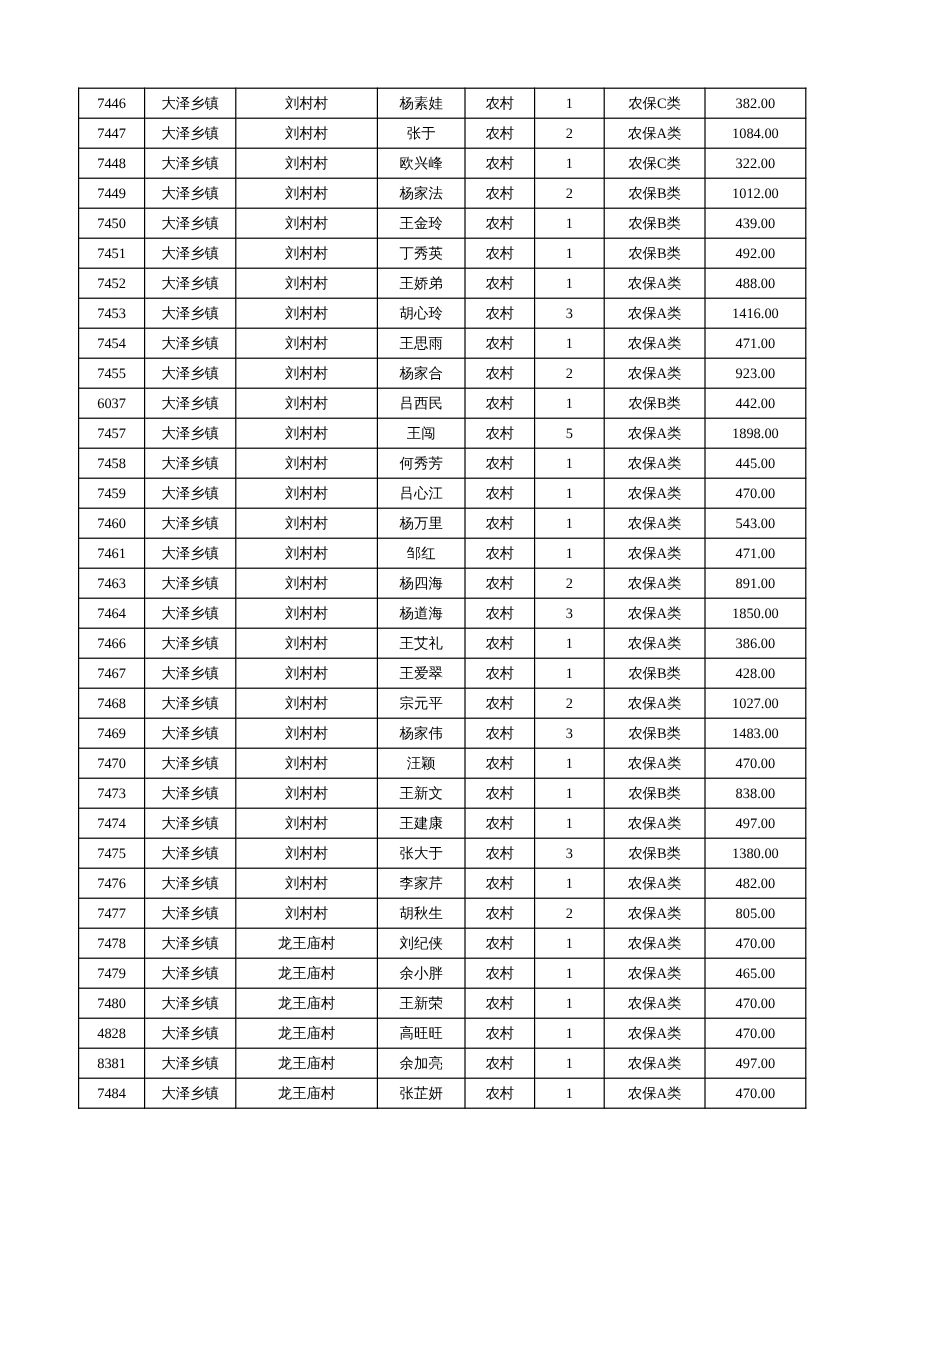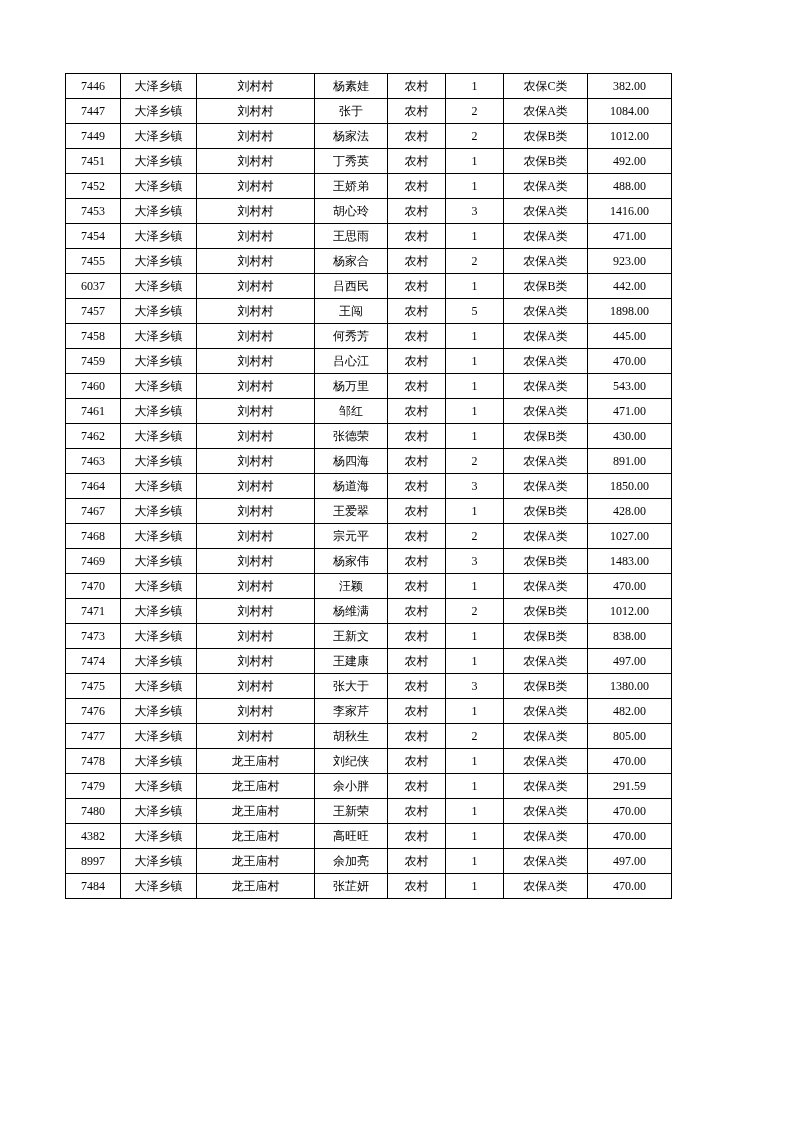--- a/index.html
+++ b/index.html
@@ -70,30 +70,50 @@
           <td>7447</td>
           <td>大泽乡镇</td>
           <td>刘村村</td>
           <td>张于</td>
           <td>农村</td>
           <td>2</td>
           <td>农保A类</td>
           <td>1084.00</td>
         </tr>
         <tr>
+          <td>7448</td>
+          <td>大泽乡镇</td>
+          <td>刘村村</td>
+          <td>欧兴峰</td>
+          <td>农村</td>
+          <td>1</td>
+          <td>农保C类</td>
+          <td>322.00</td>
+        </tr>
+        <tr>
           <td>7449</td>
           <td>大泽乡镇</td>
           <td>刘村村</td>
           <td>杨家法</td>
           <td>农村</td>
           <td>2</td>
           <td>农保B类</td>
           <td>1012.00</td>
         </tr>
         <tr>
+          <td>7450</td>
+          <td>大泽乡镇</td>
+          <td>刘村村</td>
+          <td>王金玲</td>
+          <td>农村</td>
+          <td>1</td>
+          <td>农保B类</td>
+          <td>439.00</td>
+        </tr>
+        <tr>
           <td>7451</td>
           <td>大泽乡镇</td>
           <td>刘村村</td>
           <td>丁秀英</td>
           <td>农村</td>
           <td>1</td>
           <td>农保B类</td>
           <td>492.00</td>
         </tr>
         <tr>
@@ -190,50 +210,50 @@
           <td>7461</td>
           <td>大泽乡镇</td>
           <td>刘村村</td>
           <td>邹红</td>
           <td>农村</td>
           <td>1</td>
           <td>农保A类</td>
           <td>471.00</td>
         </tr>
         <tr>
-          <td>7462</td>
-          <td>大泽乡镇</td>
-          <td>刘村村</td>
-          <td>张德荣</td>
-          <td>农村</td>
-          <td>1</td>
-          <td>农保B类</td>
-          <td>430.00</td>
-        </tr>
-        <tr>
           <td>7463</td>
           <td>大泽乡镇</td>
           <td>刘村村</td>
           <td>杨四海</td>
           <td>农村</td>
           <td>2</td>
           <td>农保A类</td>
           <td>891.00</td>
         </tr>
         <tr>
           <td>7464</td>
           <td>大泽乡镇</td>
           <td>刘村村</td>
           <td>杨道海</td>
           <td>农村</td>
           <td>3</td>
           <td>农保A类</td>
           <td>1850.00</td>
         </tr>
         <tr>
+          <td>7466</td>
+          <td>大泽乡镇</td>
+          <td>刘村村</td>
+          <td>王艾礼</td>
+          <td>农村</td>
+          <td>1</td>
+          <td>农保A类</td>
+          <td>386.00</td>
+        </tr>
+        <tr>
           <td>7467</td>
           <td>大泽乡镇</td>
           <td>刘村村</td>
           <td>王爱翠</td>
           <td>农村</td>
           <td>1</td>
           <td>农保B类</td>
           <td>428.00</td>
         </tr>
         <tr>
@@ -260,30 +280,20 @@
           <td>7470</td>
           <td>大泽乡镇</td>
           <td>刘村村</td>
           <td>汪颖</td>
           <td>农村</td>
           <td>1</td>
           <td>农保A类</td>
           <td>470.00</td>
         </tr>
         <tr>
-          <td>7471</td>
-          <td>大泽乡镇</td>
-          <td>刘村村</td>
-          <td>杨维满</td>
-          <td>农村</td>
-          <td>2</td>
-          <td>农保B类</td>
-          <td>1012.00</td>
-        </tr>
-        <tr>
           <td>7473</td>
           <td>大泽乡镇</td>
           <td>刘村村</td>
           <td>王新文</td>
           <td>农村</td>
           <td>1</td>
           <td>农保B类</td>
           <td>838.00</td>
         </tr>
         <tr>
@@ -337,44 +347,44 @@
           <td>470.00</td>
         </tr>
         <tr>
           <td>7479</td>
           <td>大泽乡镇</td>
           <td>龙王庙村</td>
           <td>余小胖</td>
           <td>农村</td>
           <td>1</td>
           <td>农保A类</td>
-          <td>291.59</td>
+          <td>465.00</td>
         </tr>
         <tr>
           <td>7480</td>
           <td>大泽乡镇</td>
           <td>龙王庙村</td>
           <td>王新荣</td>
           <td>农村</td>
           <td>1</td>
           <td>农保A类</td>
           <td>470.00</td>
         </tr>
         <tr>
-          <td>4382</td>
+          <td>4828</td>
           <td>大泽乡镇</td>
           <td>龙王庙村</td>
           <td>高旺旺</td>
           <td>农村</td>
           <td>1</td>
           <td>农保A类</td>
           <td>470.00</td>
         </tr>
         <tr>
-          <td>8997</td>
+          <td>8381</td>
           <td>大泽乡镇</td>
           <td>龙王庙村</td>
           <td>余加亮</td>
           <td>农村</td>
           <td>1</td>
           <td>农保A类</td>
           <td>497.00</td>
         </tr>
         <tr>
           <td>7484</td>

